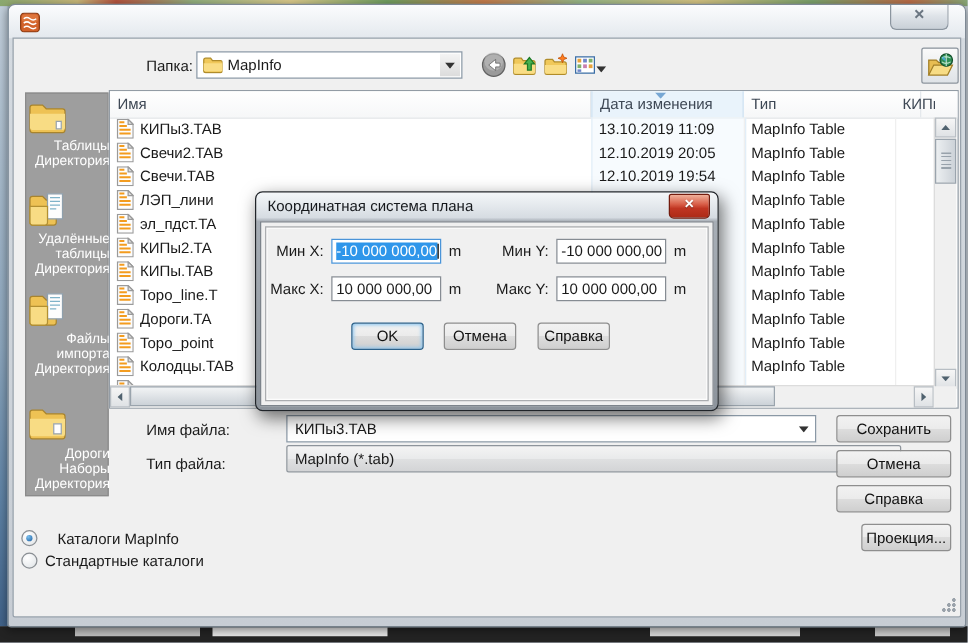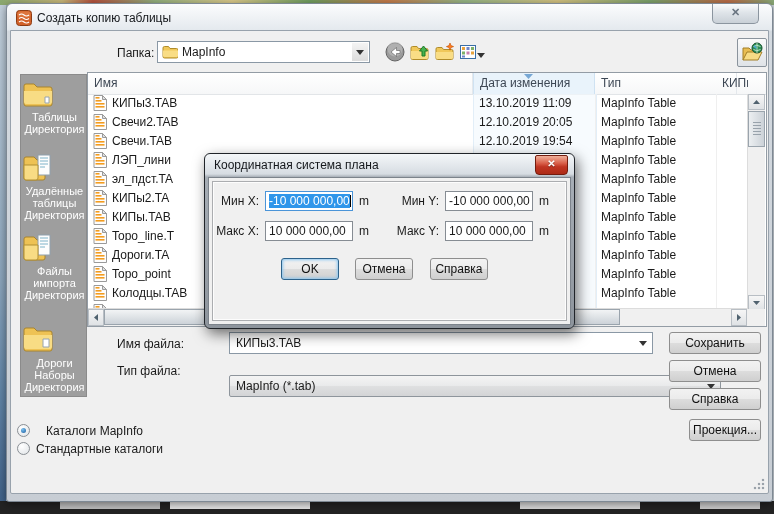--- a/index.html
+++ b/index.html
@@ -30,21 +30,21 @@
   .combo{position:absolute;background:#fff;border:1px solid #8a98a5;height:22px;box-sizing:border-box;}
   .combo .txt{position:absolute;left:24px;top:3px;white-space:nowrap;}
   .combo .arr{position:absolute;right:1px;top:1px;bottom:1px;width:16px;display:flex;align-items:center;justify-content:center;background:linear-gradient(180deg,#f4f4f4,#dcdcdc);}
   .combo.noicon .txt{left:6px;}
   .fold16{position:absolute;left:4px;top:3px;width:16px;height:14px;}
   .toolbtn{position:absolute;width:22px;height:22px;display:flex;align-items:center;justify-content:center;}
   .framedbtn{position:absolute;width:28px;height:27px;border:1px solid #8a939c;border-radius:2px;
     background:linear-gradient(180deg,#fafafa,#dfe3e7);display:flex;align-items:center;justify-content:center;}
   
   .sidebar{position:absolute;left:9px;top:43px;width:67px;height:323px;background:#9e9e9e;border:1px solid #8b8b8b;box-sizing:border-box;}
-  .sb-item{position:absolute;left:0;width:67px;text-align:center;cursor:default;}
+  .sb-item{position:absolute;left:0;width:67px;text-align:right;cursor:default;}
   .sb-item .icn{display:block;margin:0 auto;}
   .sb-item .cap{display:block;color:#fff;font-size:11px;line-height:12px;white-space:pre-line;margin-top:2px;}
   
   .list{position:absolute;left:76px;top:41px;width:680px;height:255px;background:#fff;border:1px solid #939ca5;box-sizing:border-box;}
   .lhead{position:absolute;left:0;top:0;right:0;height:21px;background:linear-gradient(180deg,#ffffff,#f6f7f8);border-bottom:1px solid #e2e5e8;}
   .hcell{position:absolute;top:0;height:21px;line-height:21px;color:#3d4754;padding-left:6px;box-sizing:border-box;border-right:1px solid #e4e8ec;white-space:nowrap;overflow:hidden;}
   .hcell.sorted{background:#e9f3fb;border-right:1px solid #cfe2f2;border-left:1px solid #cfe2f2;}
   .sortarr{position:absolute;top:1px;left:50px;}
   .rows{position:absolute;left:0;top:21px;width:660px;height:217px;overflow:hidden;}
   .coltint{position:absolute;left:385px;top:0;width:122px;height:217px;background:rgba(243,249,253,.65);border-left:1px solid #e2eef8;border-right:1px solid #e2eef8;}
@@ -121,21 +121,20 @@
 <div class="dlg">
   <span class="dlg-ico">
     <svg width="16" height="16" viewBox="0 0 16 16">
       <rect x="0.5" y="0.5" width="15" height="15" rx="3" fill="#d2622a" stroke="#8e3d14"></rect>
       <rect x="1.5" y="1.5" width="13" height="6" rx="2.5" fill="#e07a41" opacity="0.8"></rect>
       <path d="M3 5 q2.5-2 5 0 t5 0" stroke="#fff" stroke-width="1.2" fill="none"></path>
       <path d="M3 8.5 q2.5-2 5 0 t5 0" stroke="#fff" stroke-width="1.2" fill="none"></path>
       <path d="M3 12 q2.5-2 5 0 t5 0" stroke="#fff" stroke-width="1.2" fill="none"></path>
     </svg>
   </span>
-  <span class="dlg-title">Создать копию таблицы</span>
   <div class="dlg-close">✕</div>
 
   <div class="client">
 
     <span class="lbl" style="left:106px;top:15px">Папка:</span>
     <div class="combo" style="left:146px;top:10px;width:213px">
       <span class="fold16">
         <svg width="16" height="14" viewBox="0 0 16 14">
           <path d="M1 3 q0-1.5 1.5-1.5 h4 l1.5 2 h6.5 q1.5 0 1.5 1.5 v6.5 q0 1.5-1.5 1.5 h-12 q-1.5 0-1.5-1.5z" fill="#f0c85a" stroke="#b08c2a"></path>
           <path d="M1 5.5 h15 v5 q0 1.5-1.5 1.5 h-12 q-1.5 0-1.5-1.5z" fill="#f9dd85"></path>
@@ -524,21 +523,21 @@
     <span class="lbl" style="left:106px;top:306px">Имя файла:</span>
     <div class="combo noicon" style="left:218px;top:301px;width:424px">
       <span class="txt">КИПы3.TAB</span>
       <span class="arr" style="background:none">
         <svg width="8" height="5" viewBox="0 0 8 5">
             <path d="M0 0h8L4 5z" fill="#333"></path>
           </svg>
       </span>
     </div>
     <span class="lbl" style="left:106px;top:333px">Тип файла:</span>
-    <div class="combo drop noicon" style="left:218px;top:344px;width:492px;background:linear-gradient(180deg,#f4f4f4,#e9eaeb 49%,#dfe0e1 50%,#d3d4d6)">
+    <div class="combo drop noicon" style="left:218px;top:325px;width:492px;background:linear-gradient(180deg,#f4f4f4,#e9eaeb 49%,#dfe0e1 50%,#d3d4d6)">
       <span class="txt">MapInfo (*.tab)</span>
       <span class="arr" style="background:none">
         <svg width="8" height="5" viewBox="0 0 8 5">
             <path d="M0 0h8L4 5z" fill="#333"></path>
           </svg>
       </span>
     </div>
 
     <div class="btn" style="left:658px;top:301px;width:92px">Сохранить</div>
     <div class="btn" style="left:658px;top:329px;width:92px">Отмена</div>

